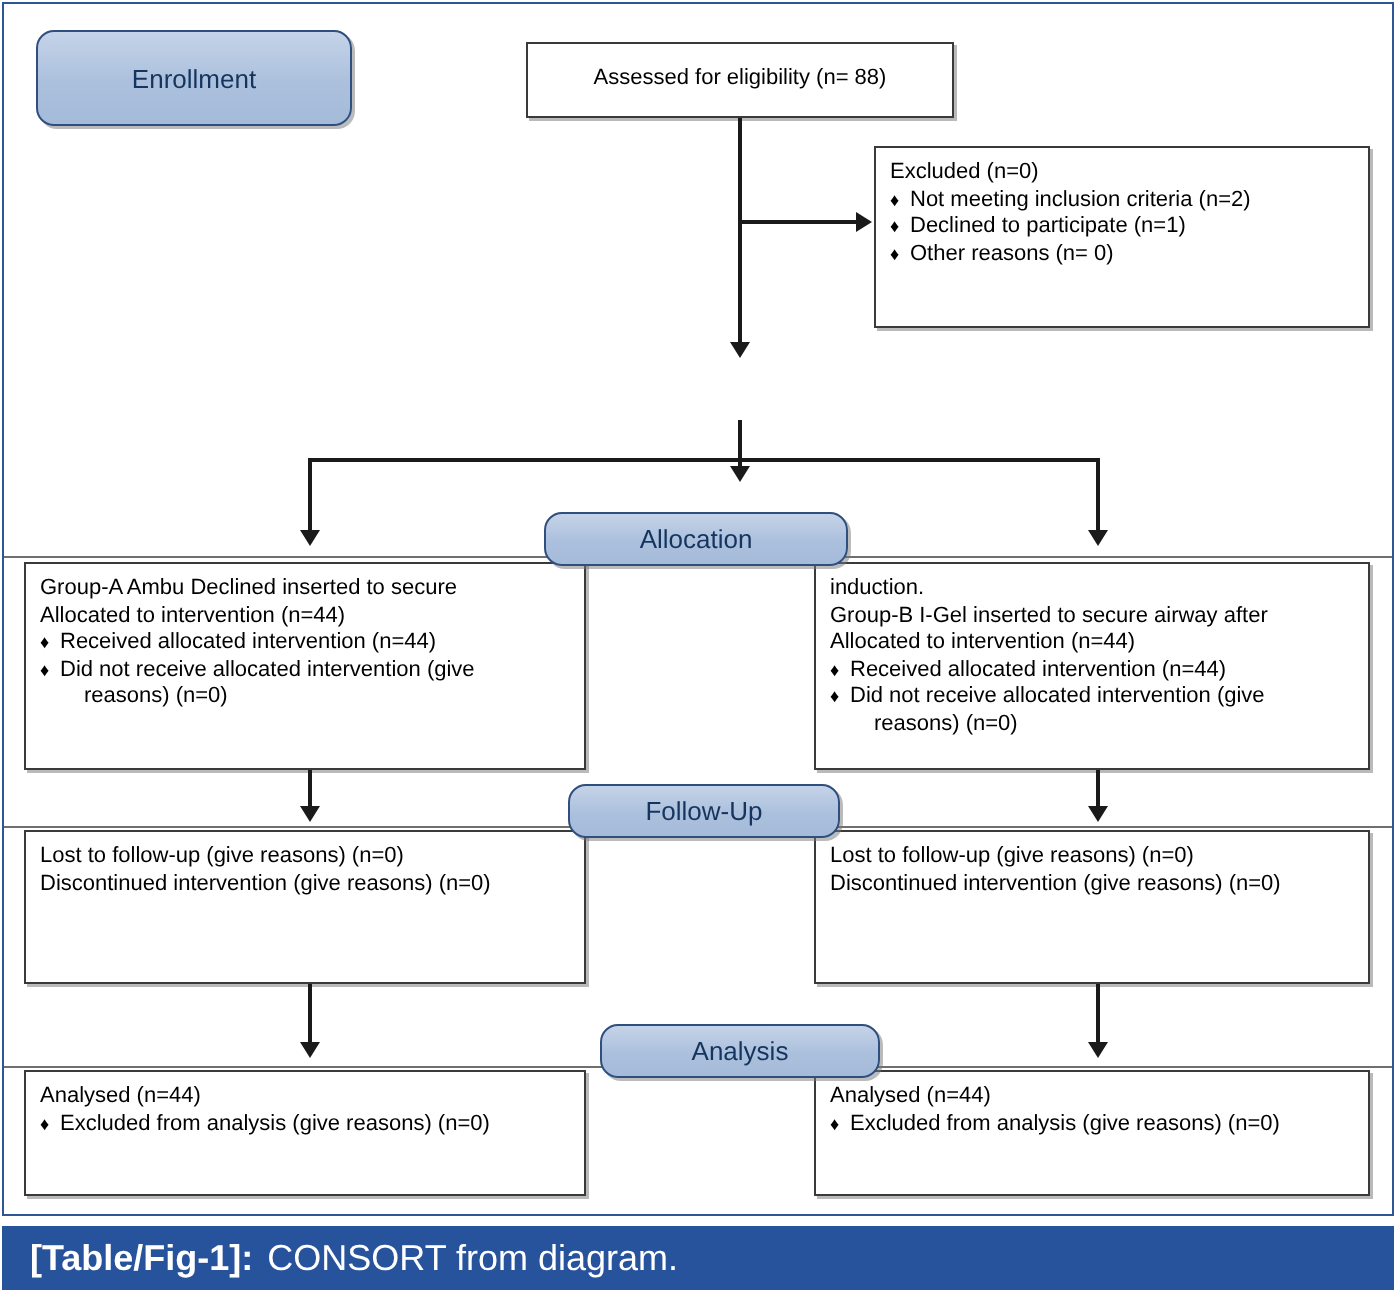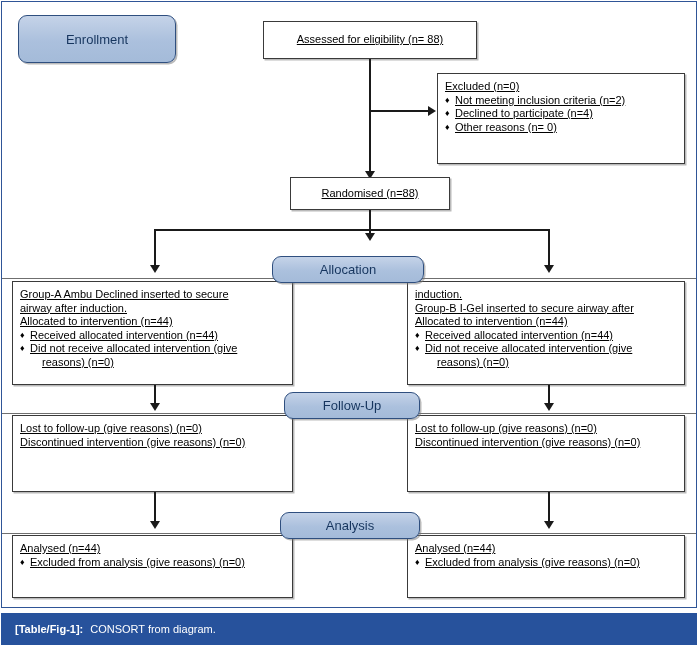--- a/index.html
+++ b/index.html
@@ -34,21 +34,20 @@
     box-sizing: border-box;
     background: #ffffff;
     border: 1px solid #3a3a3a;
     box-shadow: 1.5px 1.5px 0 rgba(130,130,130,0.55);
     font-size: 11px;
     line-height: 13.5px;
     color: #000000;
   }
   .box-inner {
     padding: 6px 7px;
-    text-decoration: underline;
   }
   .box.centered .box-inner {
     text-align: center;
   }
   .box.centered {
     display: flex;
     align-items: center;
     justify-content: center;
   }
   .line {
@@ -126,21 +125,21 @@
   .caption-bar {
     position: absolute;
     left: 1px;
     top: 613px;
     width: 696px;
     height: 32px;
     background: #27529c;
     display: flex;
     align-items: center;
     color: #ffffff;
-    font-size: 11px;
+    font-size: 18px;
   }
   .caption-bar .cap-label {
     font-weight: bold;
     padding-left: 14px;
   }
   .caption-bar .cap-text {
     padding-left: 7px;
   }
 </style>
 </head>
@@ -164,51 +163,45 @@
   <div class="arrow-down" style="left:365px; top:171px;"></div>
 
   <div class="hline" style="left:370px; top:110px; width:60px;"></div>
   <div class="arrow-right" style="left:428px; top:106px;"></div>
 
   <div class="box" style="left:437px; top:73px; width:248px; height:91px;">
     <div class="box-inner">
       <div class="line">Excluded (n=0)</div>
       <ul class="bullets">
         <li><span class="bdot">♦</span><span>Not meeting inclusion criteria (n=2)</span></li>
-        <li><span class="bdot">♦</span><span>Declined to participate (n=4)</span></li>
+        <li><span class="bdot">♦</span><span>Declined to participate (n=1)</span></li>
         <li><span class="bdot">♦</span><span>Other reasons (n= 0)</span></li>
       </ul>
     </div>
   </div>
 
-  <div class="box centered" style="left:290px; top:177px; width:160px; height:33px;">
-    <div class="box-inner">
-      <div class="line">Randomised (n=88)</div>
-    </div>
-  </div>
 
   <div class="vline" style="left:369px; top:210px; height:27px;"></div>
   <div class="arrow-down" style="left:365px; top:233px;"></div>
 
   <div class="hline" style="left:155px; top:229px; width:394px;"></div>
   <div class="vline" style="left:154px; top:229px; height:40px;"></div>
   <div class="arrow-down" style="left:150px; top:265px;"></div>
   <div class="vline" style="left:548px; top:229px; height:40px;"></div>
   <div class="arrow-down" style="left:544px; top:265px;"></div>
 
   <div class="divider" style="left:2px; top:278px; width:694px;"></div>
 
   <div class="stage-tab" style="left:272px; top:256px; width:152px; height:27px;">
     <span>Allocation</span>
   </div>
 
   <div class="box" style="left:12px; top:281px; width:281px; height:104px;">
     <div class="box-inner">
       <div class="line">Group-A Ambu Declined inserted to secure</div>
-      <div class="line">airway after induction.</div>
       <div class="line">Allocated to intervention (n=44)</div>
       <ul class="bullets">
         <li><span class="bdot">♦</span><span>Received allocated intervention (n=44)</span></li>
         <li><span class="bdot">♦</span><span>Did not receive allocated intervention (give</span><span class="wrap-indent">reasons) (n=0)</span></li>
       </ul>
     </div>
   </div>
 
   <div class="box" style="left:407px; top:281px; width:278px; height:104px;">
     <div class="box-inner">
@@ -247,21 +240,21 @@
     </div>
   </div>
 
   <div class="vline" style="left:154px; top:492px; height:32px;"></div>
   <div class="arrow-down" style="left:150px; top:521px;"></div>
   <div class="vline" style="left:548px; top:492px; height:32px;"></div>
   <div class="arrow-down" style="left:544px; top:521px;"></div>
 
   <div class="divider" style="left:2px; top:533px; width:694px;"></div>
 
-  <div class="stage-tab" style="left:280px; top:512px; width:140px; height:27px;">
+  <div class="stage-tab" style="left:300px; top:512px; width:140px; height:27px;">
     <span>Analysis</span>
   </div>
 
   <div class="box" style="left:12px; top:535px; width:281px; height:63px;">
     <div class="box-inner">
       <div class="line">Analysed (n=44)</div>
       <ul class="bullets">
         <li><span class="bdot">♦</span><span>Excluded from analysis (give reasons) (n=0)</span></li>
       </ul>
     </div>

